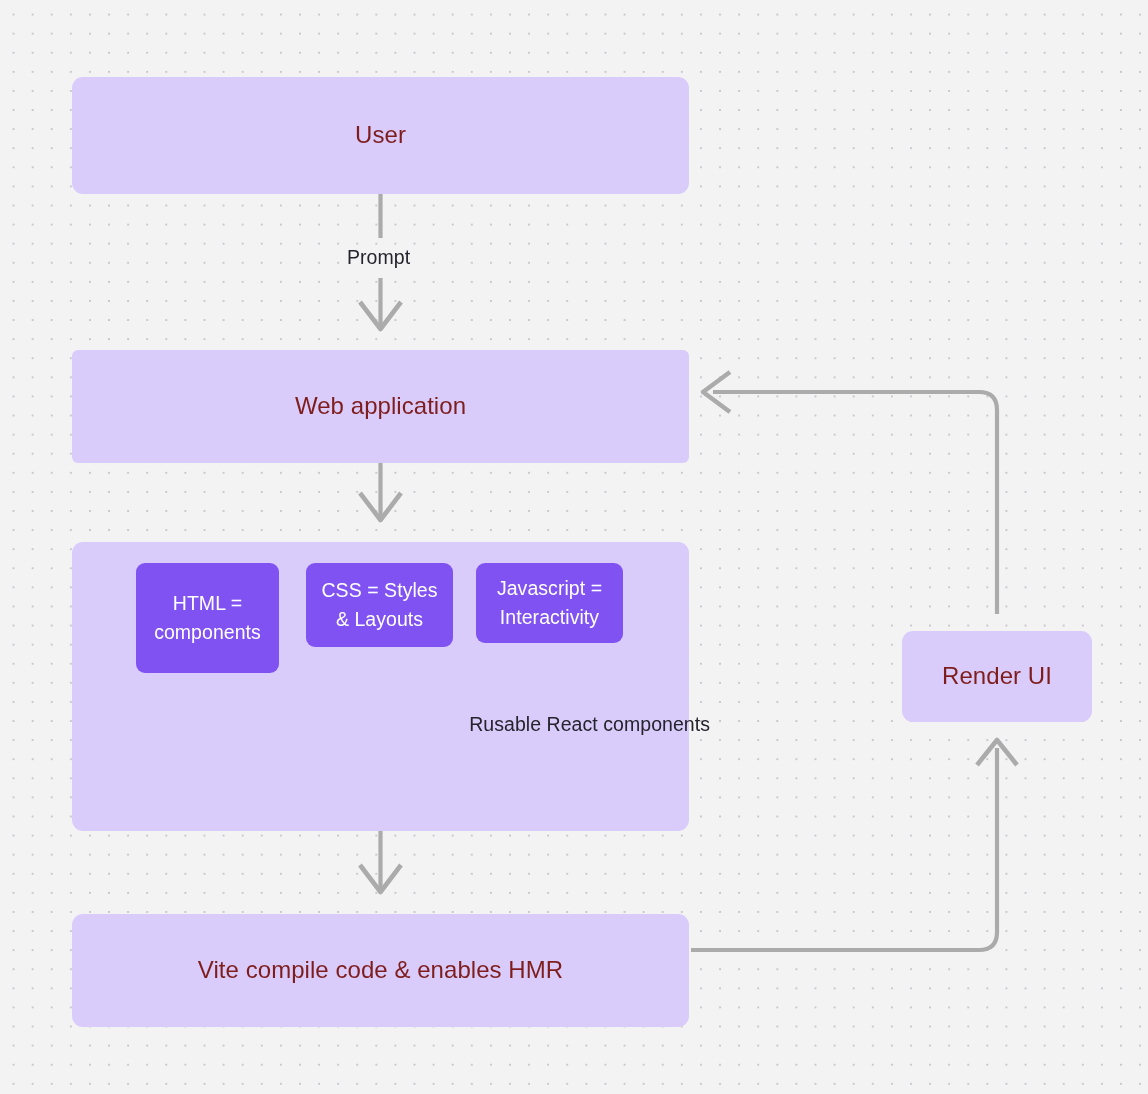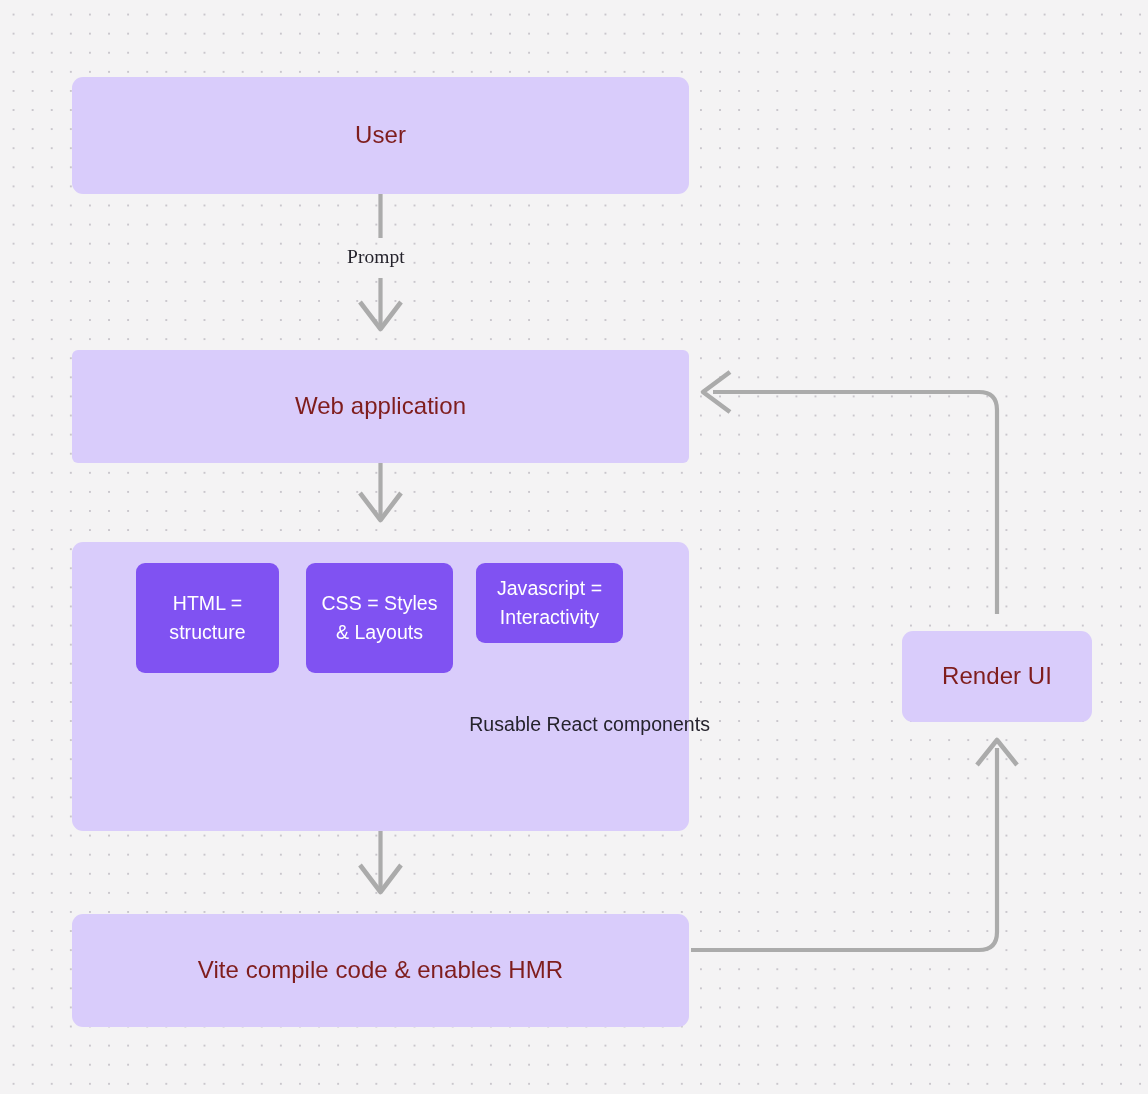--- a/index.html
+++ b/index.html
@@ -53,21 +53,21 @@
   }
 
   
   #node-user            { left: 72px;  top: 62px;  width: 617px; height: 117px; }
   #node-web-application { left: 72px;  top: 335px; width: 617px; height: 113px; border-radius: 6px; }
   #node-components      { left: 72px;  top: 527px; width: 617px; height: 289px; }
   #node-vite            { left: 72px;  top: 899px; width: 617px; height: 113px; }
   #node-render-ui       { left: 902px; top: 616px; width: 190px; height: 91px; }
 
   #node-html       { left: 136px; top: 563px; width: 143px; height: 110px; }
-  #node-css        { left: 306px; top: 563px; width: 147px; height: 110px; }
+  #node-css        { left: 306px; top: 563px; width: 147px; height: 84px; }
   #node-javascript { left: 476px; top: 563px; width: 147px; height: 80px; }
 
   .components-caption {
     position: absolute;
     left: 72px;
     top: 713px;
     width: 617px;
     text-align: right;
     font-size: 19.5px;
     color: #25232c;
@@ -85,21 +85,20 @@
   }
 
   .edge-label {
     position: absolute;
     font-size: 19.5px;
     color: #25232c;
     background-color: #f4f3f4;
     padding: 1px 7px;
     letter-spacing: 0.05px;
     white-space: nowrap;
-    font-family: Liberation Serif, serif;
   }
   #label-prompt { left: 340px; top: 245px; }
 </style>
 </head>
 <body>
 
 <div id="canvas">
 
   <svg class="edge-layer" viewBox="0 0 1148 1094" width="1148" height="1094">
     <g fill="none" stroke="#ababab" stroke-width="4.2" stroke-linecap="butt" stroke-linejoin="round">
@@ -130,21 +129,21 @@
 
   <div class="node node-outer" id="node-web-application">
     <span>Web application</span>
   </div>
 
   <div class="node node-outer" id="node-components"></div>
 
   <div class="node node-inner" id="node-html">
     <span>
       <span>HTML =</span><br>
-      <span>structure</span>
+      <span>components</span>
     </span>
   </div>
 
   <div class="node node-inner" id="node-css">
     <span>
       <span>CSS = Styles</span><br>
       <span>&amp; Layouts</span>
     </span>
   </div>
 

